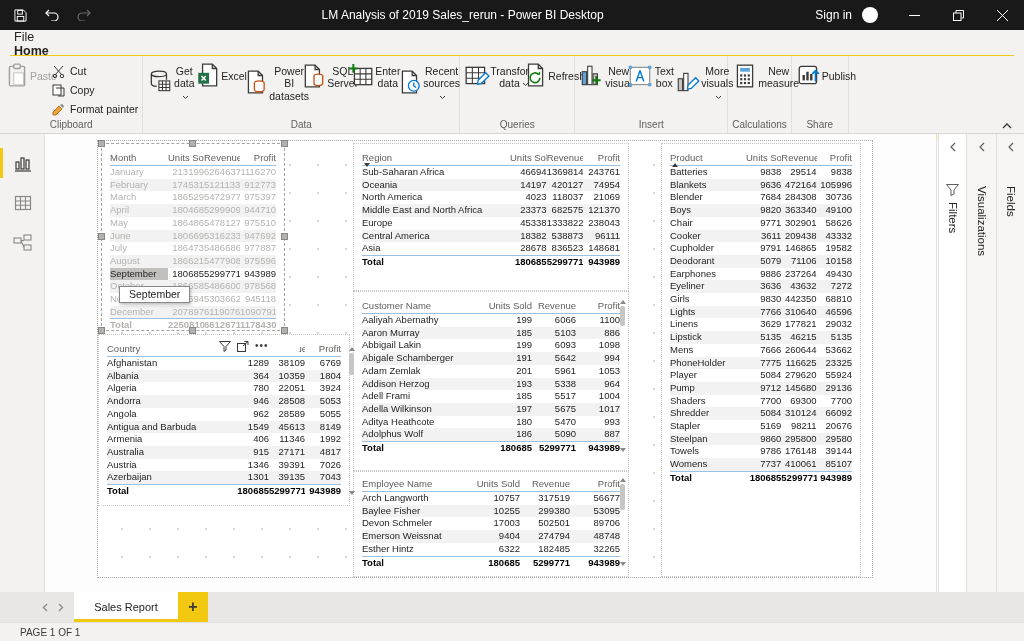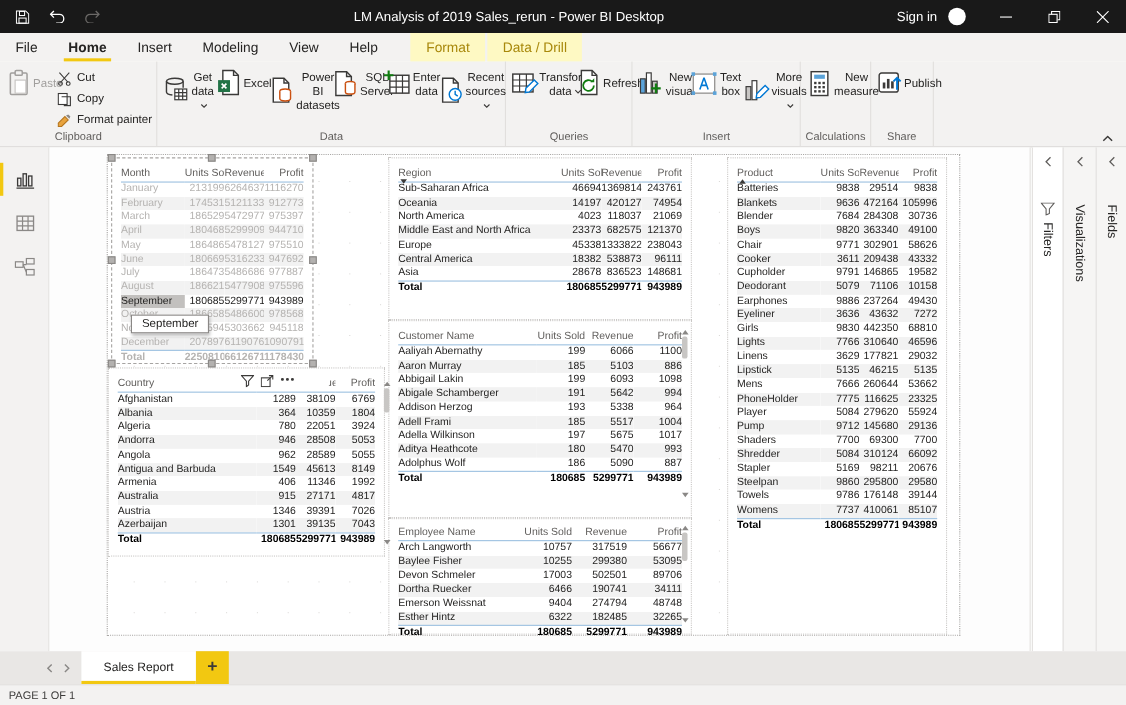--- a/index.html
+++ b/index.html
@@ -12,21 +12,21 @@
     background:#191919; display:flex; align-items:center; color:#fff;justify-content:space-between; }
   .tb-icons { display:flex; align-items:center; gap:18px; padding-left:14px; width:120px; }
   .tb-title { flex:1; text-align:center; font-size:12px; color:#fff; }
   .tb-right { display:flex; align-items:center; gap:0; }
   .signin { font-size:12px; padding:0 10px; height:30px; display:flex; align-items:center; cursor:pointer; }
   .avatar { width:16px; height:16px; border-radius:50%; background:#fff; margin-right:14px; }
   .winbtn { width:44px; height:30px; display:flex; align-items:center; justify-content:center; cursor:pointer; }
 
   
   .menubar { position:absolute; left:0; top:30px; width:1024px; height:26px;
-    background:#f3f2f1; display:flex; align-items:stretch; font-size:12.5px; color:#252423; }
+    background:#f3f2f1; display:flex; align-items:stretch; font-size:12.5px; color:#252423;flex-direction:column; }
   .mtab { padding:0 14px; display:flex; align-items:center; position:relative; cursor:pointer; }
   .mtab.active { font-weight:bold; }
   .mtab.active::after { content:""; position:absolute; left:10px; right:10px; bottom:0; height:3px; background:#f2c811; }
   .mtab.ctx { background:#fef9c3; color:#a8880b; margin-left:2px; }
   .mtab.ctx.first { margin-left:16px; }
 
   
   .ribbon { position:absolute; left:0; top:56px; width:1024px; height:78px;
     background:#f3f2f1; border-bottom:1px solid #d8d6d4; display:flex; }
   .rgroup { display:flex; flex-direction:column; border-right:1px solid #e1dfdd; padding:4px 4px 0 4px; }
@@ -111,21 +111,21 @@
   
   .tabbar { position:absolute; left:0; top:592px; width:1024px; height:30px; background:#e9e7e5;
     display:flex; align-items:stretch; }
   .tab-arrows { display:flex; align-items:center; gap:10px; padding:0 10px 0 42px; color:#8a8886; }
   .pagetab { background:#fff; width:104px; display:flex; align-items:center; justify-content:center;
     font-size:11px; color:#252423; position:relative; cursor:pointer; }
   .pagetab::after { content:""; position:absolute; left:0; right:0; bottom:0; height:3px; background:#f2c811; }
   .addtab { width:30px; background:#f2c811; display:flex; align-items:center; justify-content:center;
     font-size:16px; font-weight:bold; color:#3b3a39; cursor:pointer; }
   .statusbar { position:absolute; left:0; top:622px; width:1024px; height:19px; background:#f3f2f1;
-    border-top:1px solid #e1dfdd; display:flex; align-items:center; font-size:10px; color:#3b3a39; padding-left:8px; }
+    border-top:1px solid #e1dfdd; display:flex; align-items:center; font-size:10px; color:#3b3a39; padding-left:20px; }
 </style>
 </head>
 <body>
 
 <div class="titlebar">
   <div class="tb-icons">
     <span>
         <svg width="13" height="13" viewBox="0 0 14 14">
           <path d="M1 1h9l3 3v9H1z" fill="none" stroke="#fff"></path>
           <rect x="4" y="1.5" width="5" height="4" fill="none" stroke="#fff"></rect>
@@ -747,20 +747,26 @@
               <td class="c-num">6093</td>
               <td class="c-num">1098</td>
             </tr>
             <tr>
               <td class="c-name">Abigale Schamberger</td>
               <td class="c-num">191</td>
               <td class="c-num">5642</td>
               <td class="c-num">994</td>
             </tr>
             <tr>
+              <td class="c-name">Adam Zemlak</td>
+              <td class="c-num">201</td>
+              <td class="c-num">5961</td>
+              <td class="c-num">1053</td>
+            </tr>
+            <tr>
               <td class="c-name">Addison Herzog</td>
               <td class="c-num">193</td>
               <td class="c-num">5338</td>
               <td class="c-num">964</td>
             </tr>
             <tr>
               <td class="c-name">Adell Frami</td>
               <td class="c-num">185</td>
               <td class="c-num">5517</td>
               <td class="c-num">1004</td>
@@ -820,26 +826,20 @@
               <td class="c-name">Baylee Fisher</td>
               <td class="c-num">10255</td>
               <td class="c-num">299380</td>
               <td class="c-num">53095</td>
             </tr>
             <tr>
               <td class="c-name">Devon Schmeler</td>
               <td class="c-num">17003</td>
               <td class="c-num">502501</td>
               <td class="c-num">89706</td>
-            </tr>
-            <tr>
-              <td class="c-name">Dortha Ruecker</td>
-              <td class="c-num">6466</td>
-              <td class="c-num">190741</td>
-              <td class="c-num">34111</td>
             </tr>
             <tr>
               <td class="c-name">Emerson Weissnat</td>
               <td class="c-num">9404</td>
               <td class="c-num">274794</td>
               <td class="c-num">48748</td>
             </tr>
             <tr class="last">
               <td class="c-name">Esther Hintz</td>
               <td class="c-num">6322</td>

